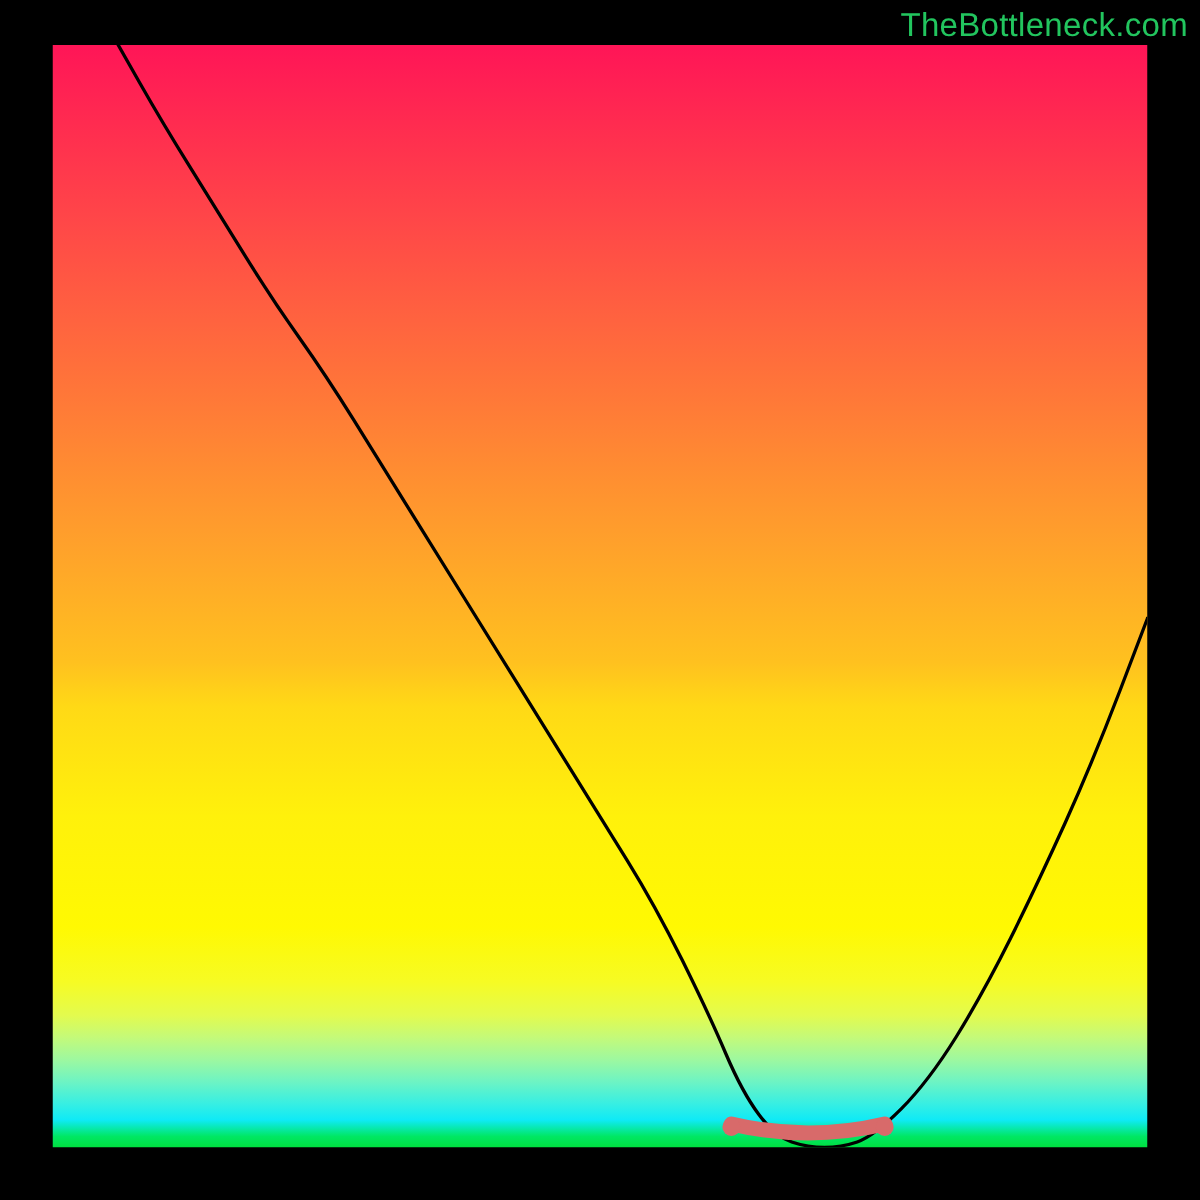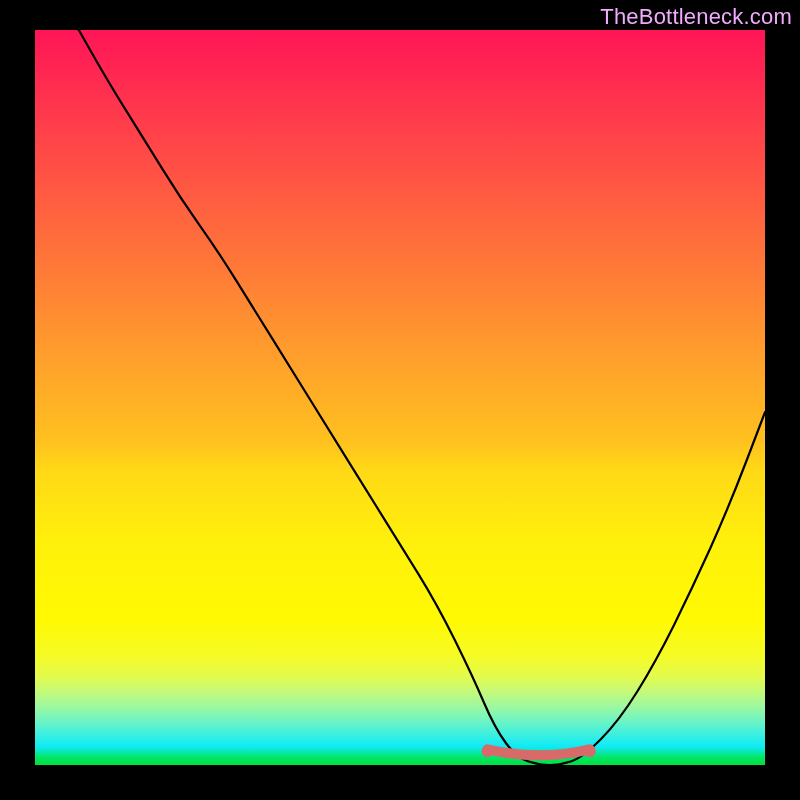--- a/index.html
+++ b/index.html
@@ -14,21 +14,21 @@
   .frame {
     position: relative;
     width: 800px;
     height: 800px;
     background: #000;
   }
   .watermark {
     position: absolute;
     top: 4px;
     right: 8px;
-    color: #f0abfc;
+    color: #22c55e;
     font-size: 22px;
     font-weight: 500;
     letter-spacing: 0.2px;
     z-index: 10;
   }
   .plot-area {
     position: absolute;
     left: 35px;
     top: 30px;
     width: 730px;

